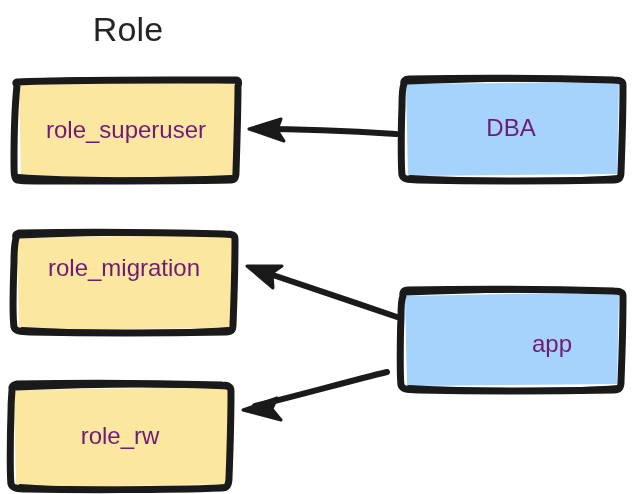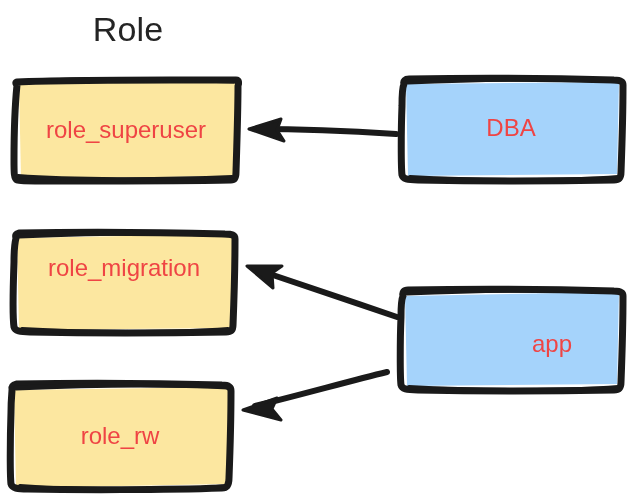--- a/index.html
+++ b/index.html
@@ -38,21 +38,21 @@
     white-space: nowrap;
     font-family: "Liberation Sans", sans-serif;
   }
   #title-role  { left: 38px;  top: 10px; width: 180px; }
   #title-user  { left: 422px; top: 10px; width: 180px; }
 
   .node-label {
     position: absolute;
     font-size: 24px;
     font-weight: 400;
-    color: #ef4444;
+    color: #701a75;
     text-align: center;
     white-space: nowrap;
     font-family: "Liberation Sans", sans-serif;
     pointer-events: none;
   }
   #label-role-superuser { left: 14px;  top: 116px; width: 224px; }
   #label-role-migration { left: 12px;  top: 254px; width: 224px; }
   #label-role-rw        { left: 8px;   top: 422px; width: 224px; }
   #label-dba            { left: 400px; top: 114px; width: 222px; }
   #label-app            { left: 398px; top: 330px; width: 224px; margin-left: 42px; }

